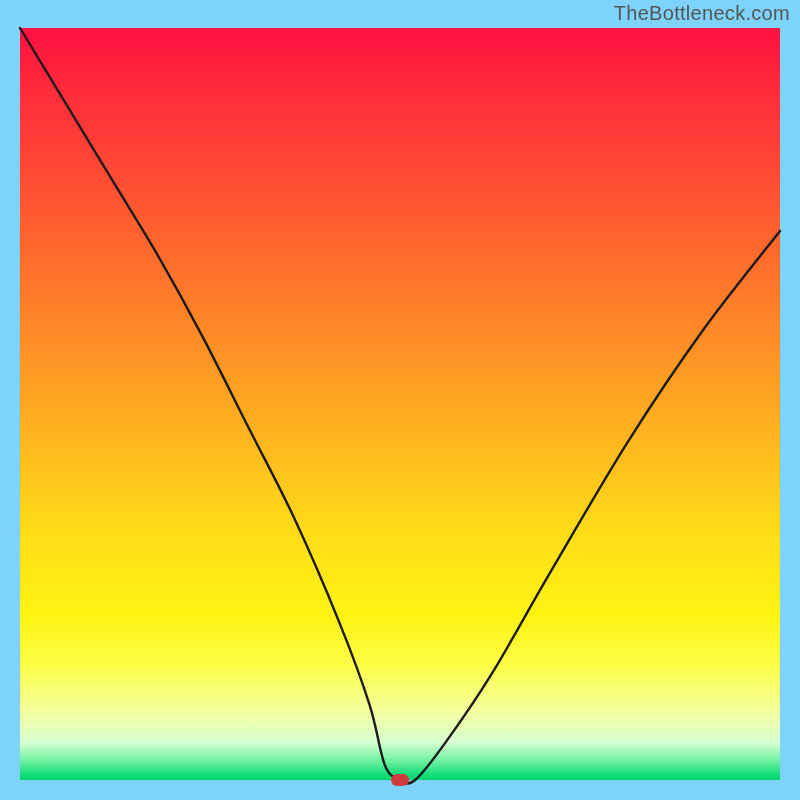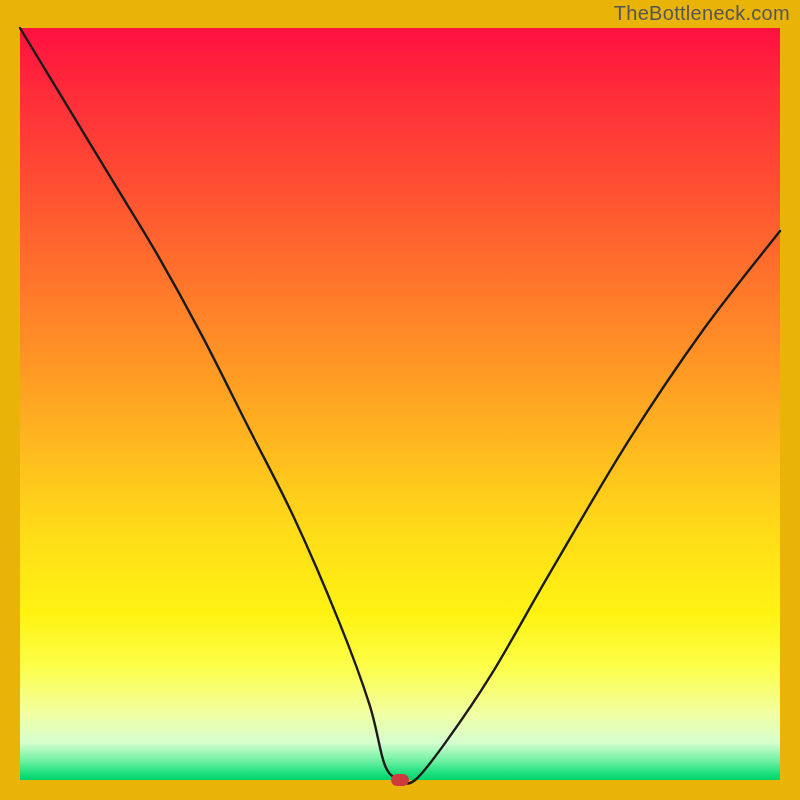--- a/index.html
+++ b/index.html
@@ -8,21 +8,21 @@
     width: 800px;
     height: 800px;
     background: #000;
     overflow: hidden;
     font-family: Arial, Helvetica, sans-serif;
   }
   .frame {
     position: relative;
     width: 800px;
     height: 800px;
-    background: #eab308;
+    background: #7dd3fc;
   }
   .watermark {
     position: absolute;
     top: 2px;
     right: 10px;
     color: #555;
     font-size: 20px;
     font-weight: 500;
     letter-spacing: 0.3px;
     z-index: 10;

